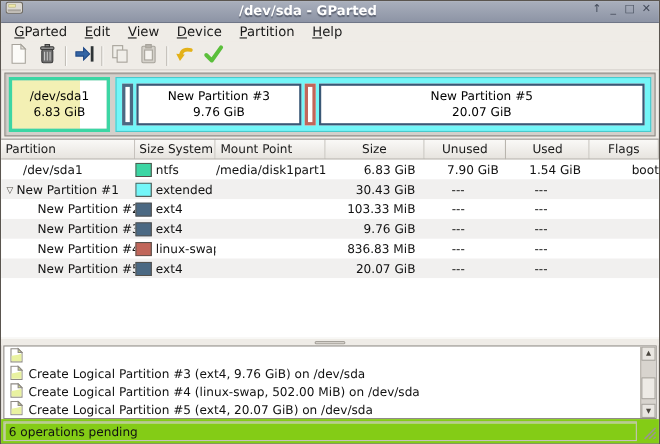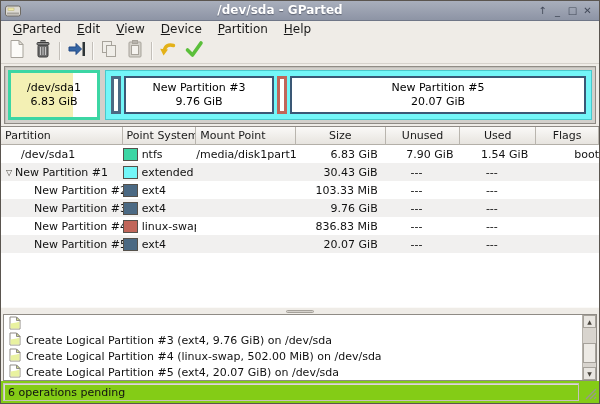--- a/index.html
+++ b/index.html
@@ -3,21 +3,21 @@
 <meta charset="utf-8">
 <style>
   * { box-sizing: border-box; margin: 0; padding: 0; }
   html,body { width:600px; height:404px; overflow:hidden;
     font-family:"DejaVu Sans","Liberation Sans",sans-serif; }
   .window { width:600px; height:404px; display:flex; flex-direction:column;
     background:#EFECE7; border:1px solid #5a554f; }
 
   
   .titlebar { height:32px; flex:0 0 19px; background:linear-gradient(#A9AFBC,#8D94A5);
-    display:flex; align-items:center; padding:0 4px; border-bottom:1px solid #6f7687; }
+    display:flex; padding:0 4px; border-bottom:1px solid #6f7687; }
   .titlebar .title { flex:1; text-align:center; color:#fff; font-weight:bold;
     font-size:12px; text-shadow:0 1px 1px #5d6372; line-height:19px; }
   .win-btn { width:15px; height:15px; display:flex; align-items:center; justify-content:center;
     color:#434a59; font-size:10px; line-height:1; }
   .titlebar-icon { margin-right:4px; display:flex; }
 
   
   .menubar { height:17px; flex:0 0 17px; background:#EFECE7; display:flex;
     align-items:center; padding:0 4px; font-size:12px; color:#1a1a1a; }
   .menu-item { padding:0 8px; line-height:17px; }
@@ -212,21 +212,21 @@
           <span>New Partition #5</span>
           <span>20.07 GiB</span>
         </div>
       </div>
     </div>
   </div>
 
   <div class="table-section">
     <div class="thead">
       <span class="th c-part">Partition</span>
-      <span class="th c-fs">Point System</span>
+      <span class="th c-fs">Size System</span>
       <span class="th c-mount">Mount Point</span>
       <span class="th c-size">Size</span>
       <span class="th c-unused">Unused</span>
       <span class="th c-used">Used</span>
       <span class="th c-flags">Flags</span>
     </div>
 
     <div class="trow">
       <span class="td c-part indent1">/dev/sda1</span>
       <span class="td c-fs fs-cell">

